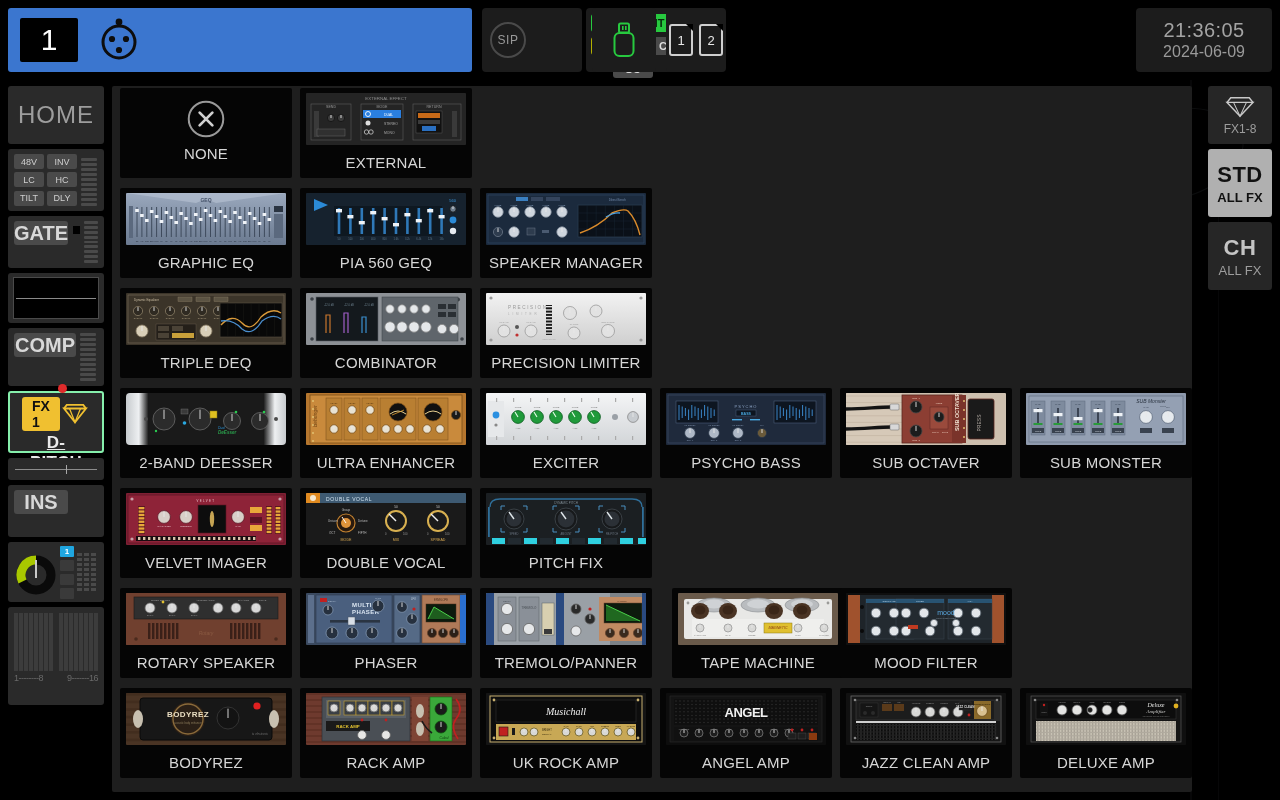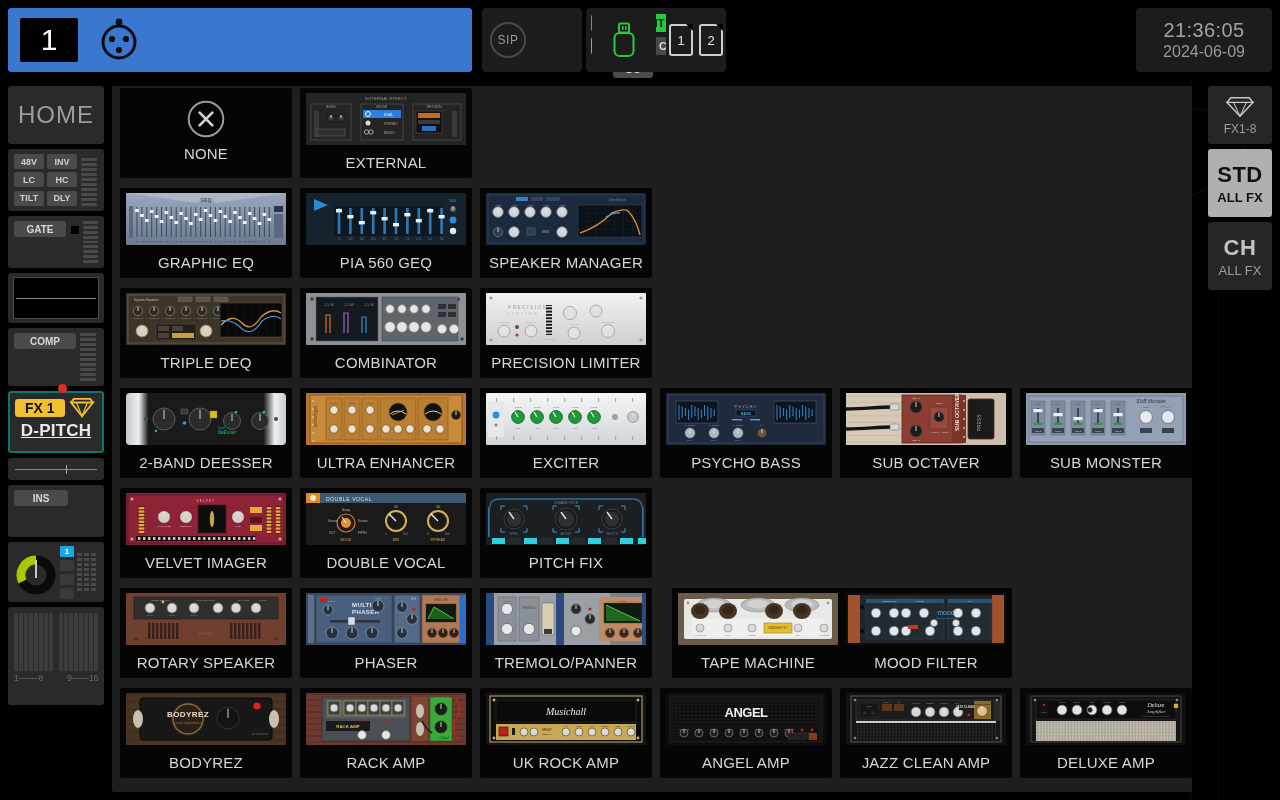--- a/index.html
+++ b/index.html
@@ -116,43 +116,43 @@
     background: #2a2a2a; border-radius: 3px; margin-bottom: 5px; position: relative;
   }
   #sb-home {
     height: 58px; display:flex; align-items:center; justify-content:center;
     color: #9d9d9d; font-size: 24px; letter-spacing: 1px;
   }
   #sb-pre { height: 62px; padding: 5px 6px; display:flex; }
   .pre-btns { display:flex; flex-wrap: wrap; gap: 3px; width: 64px; }
   .pre-btn {
     width: 30px; height: 15px; background:#4a4a4a; border-radius:2px; color:#cfcfcf;
-    font-size: 9px; font-weight: bold; display:flex; align-items:center; justify-content:center;
+    font-size: 9px; font-weight: normal; display:flex; align-items:center; justify-content:center;
   }
   .meter-col { width: 16px; margin-left: 3px; display:flex; flex-direction:column; justify-content:flex-end; gap:2px; }
   .meter-col i { display:block; height: 3px; background: #4a4a4a; border-radius: 1px; }
 
   #sb-gate { height: 52px; padding: 5px 6px; display:flex; }
   .lbl-btn {
-    background:#4a4a4a; border-radius:3px; color:#d8d8d8; font-size:10px; font-weight:bold;
-    height: 16px; display:flex; align-items:center; justify-content:center;
+    background:#4a4a4a; border-radius:3px; color:#d8d8d8; font-size:20px; font-weight:bold;
+    height: 24px; display:flex; align-items:center; justify-content:center;
   }
   #sb-gate .lbl-btn { width: 54px; }
   .gate-led { width: 8px; height: 8px; background:#000; margin: 5px 0 0 5px; }
 
   #sb-eq { height: 50px; padding: 4px 5px; }
   .eq-graph { width: 100%; height: 100%; background:#000; border: 1px solid #4a4a4a; position: relative; }
   .eq-graph .line { position:absolute; left:2px; right:2px; top:50%; height:1px; background:#8a8a8a; }
 
   #sb-comp { height: 58px; padding: 5px 6px; display:flex; }
   #sb-comp .lbl-btn { width: 62px; }
 
   #sb-fx {
-    height: 62px; border: 2px solid #0f766e; background:#2a2a2a; border-radius:3px;
-    padding: 4px 5px;
+    height: 62px; border: 2px solid #86efac; background:#2a2a2a; border-radius:3px;
+    padding: 4px 12px;
   }
   .fx-dot { position:absolute; left: 48px; top: -9px; width: 9px; height: 9px; border-radius: 50%; background: #e02b2b; }
   .fx-top { display:flex; align-items:center; justify-content:space-between; }
   .fx-pill {
     background:#f0c030; color:#111; font-size: 14px; font-weight: bold; border-radius: 3px;
     padding: 1px 10px;
   }
   .fx-name { text-align:center; color:#e9e9e9; font-size: 17px; font-weight: bold; margin-top: 2px; letter-spacing:.2px;text-decoration:underline; }
 
   #sb-slider { height: 22px; display:flex; align-items:center; padding: 0 7px; }

